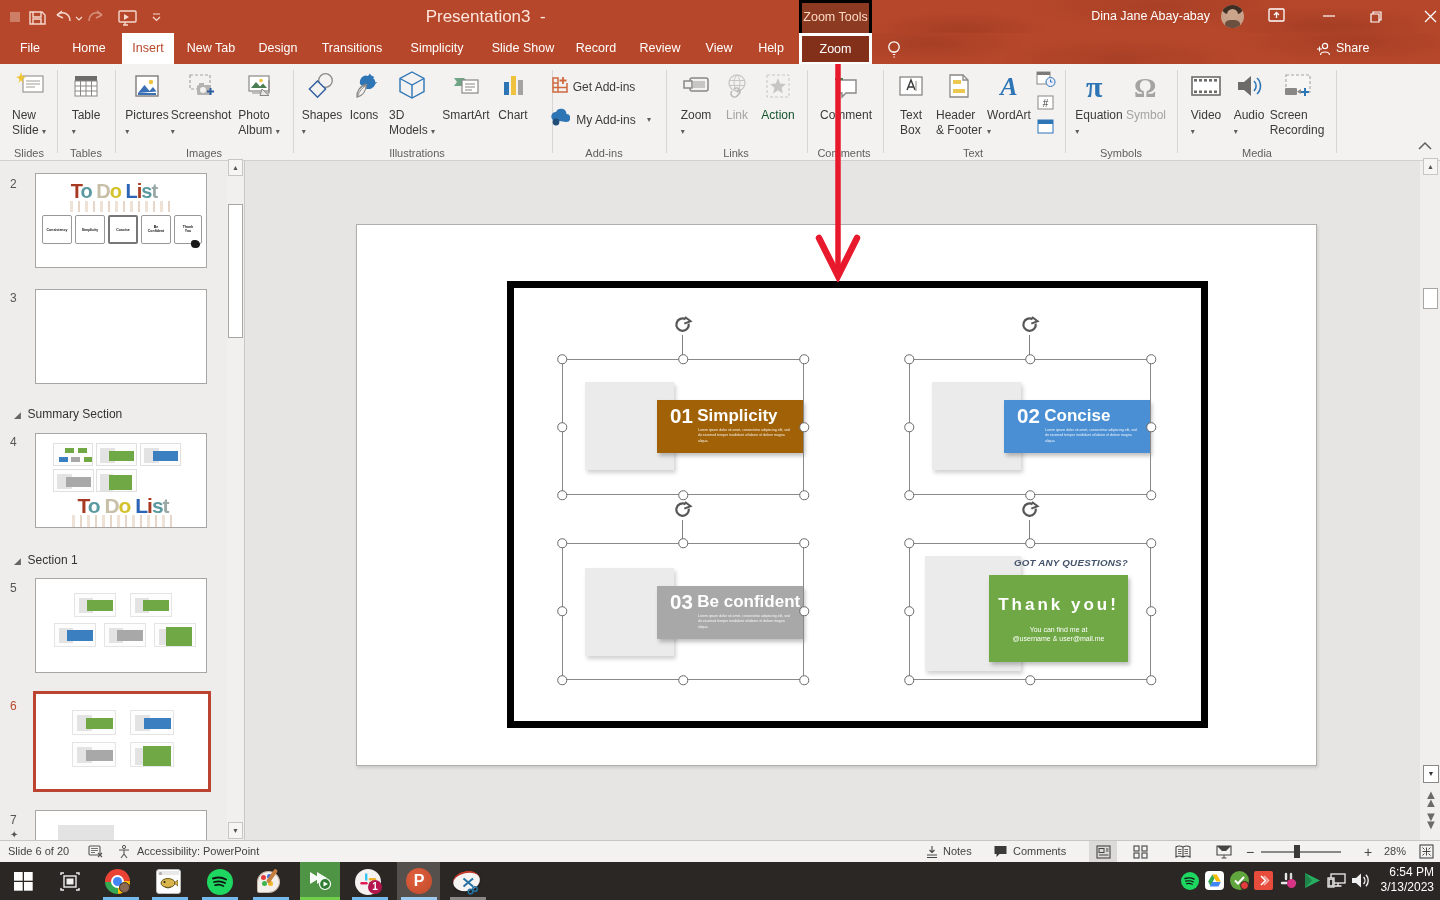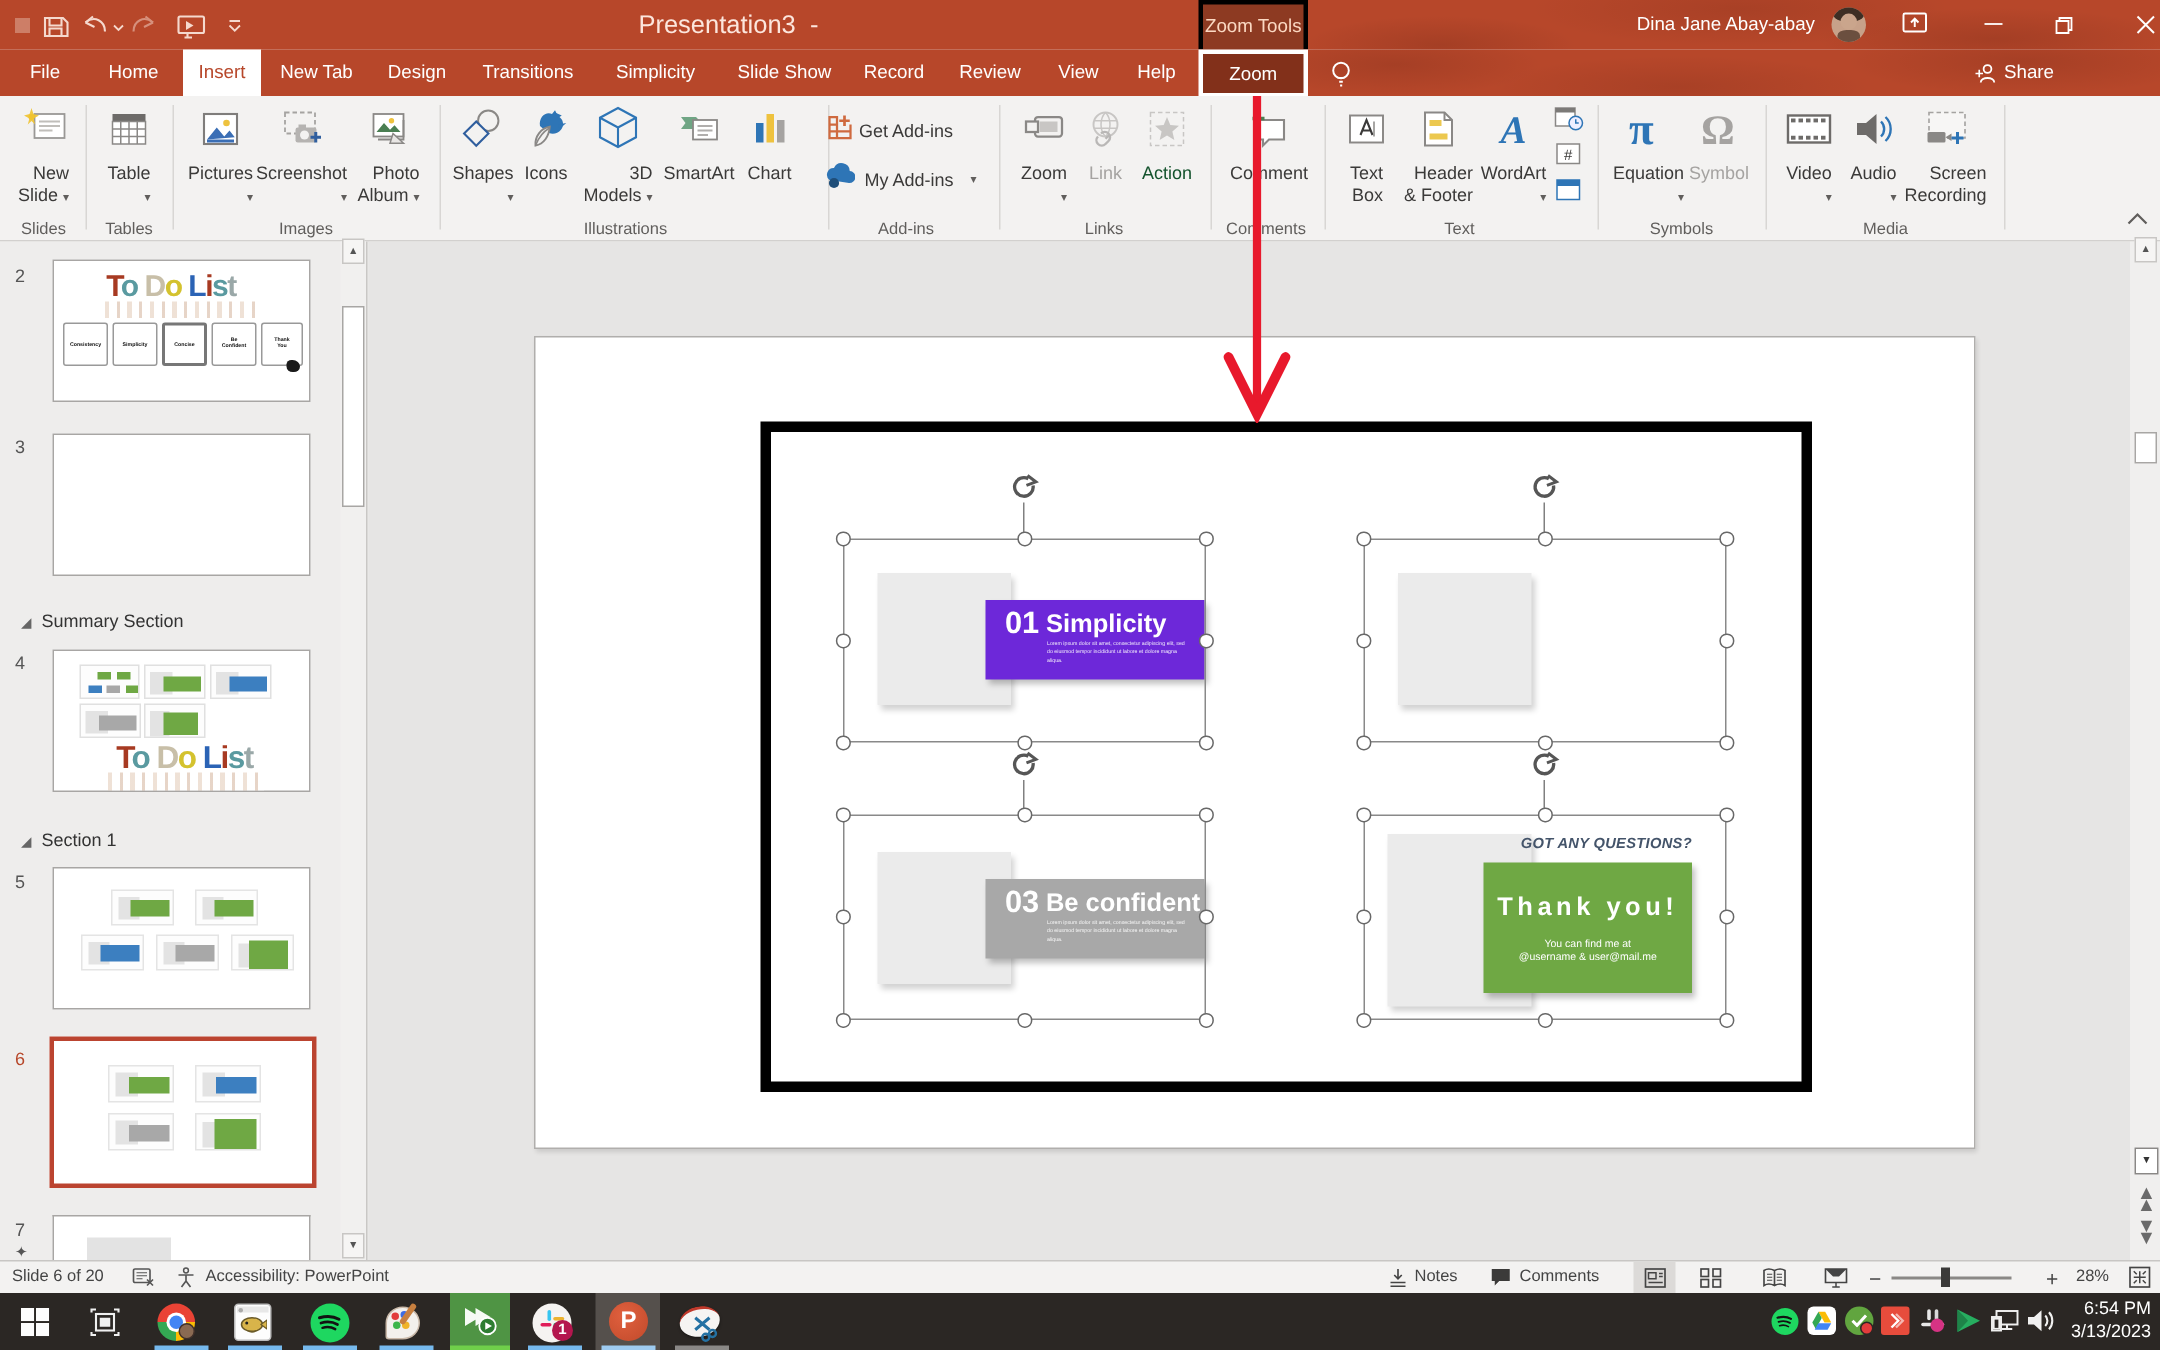--- a/index.html
+++ b/index.html
@@ -6,21 +6,21 @@
 *{box-sizing:border-box;}
 .abs{position:absolute;}
 #app{position:relative;width:1440px;height:900px;background:#e8e7e6;}
 
 #titlebar{left:0;top:0;width:1440px;height:33px;background:radial-gradient(ellipse 130px 28px at 960px 30px, rgba(40,5,0,.13), transparent 70%),radial-gradient(ellipse 200px 36px at 1160px 6px, rgba(40,5,0,.10), transparent 70%),radial-gradient(ellipse 170px 30px at 1330px 26px, rgba(40,5,0,.13), transparent 70%),#b7472a;}
 #tabrow{left:0;top:33px;width:1440px;height:31px;background:radial-gradient(ellipse 140px 30px at 930px 10px, rgba(40,5,0,.12), transparent 70%),radial-gradient(ellipse 180px 30px at 1120px 25px, rgba(40,5,0,.10), transparent 70%),radial-gradient(ellipse 170px 32px at 1350px 8px, rgba(40,5,0,.12), transparent 70%),#b7472a;}
 .tab{position:absolute;top:0;height:31px;line-height:31px;color:#fff;font-size:12.5px;text-align:center;}
 #ribbon{left:0;top:64px;width:1440px;height:97px;background:#f3f2f1;border-bottom:1px solid #d2d0ce;}
 .glabel{position:absolute;top:83px;font-size:11px;color:#605e5c;text-align:center;transform:translateX(-50%);}
 .gsep{position:absolute;top:6px;height:83px;width:1px;background:#d8d6d4;}
-.btxt{position:absolute;font-size:12px;color:#3b3a39;text-align:right;transform:translateX(-50%);line-height:15px;}
+.btxt{position:absolute;font-size:12px;color:#3b3a39;text-align:left;transform:translateX(-50%);line-height:15px;}
 .dd{font-size:8px;color:#605e5c;}
 
 #sidebar{left:0;top:161px;width:245px;height:679px;background:#eeedec;border-right:1px solid #c9c7c5;}
 #editor{left:246px;top:161px;width:1174px;height:679px;background:#e6e5e4;}
 #rightsb{left:1420px;top:161px;width:20px;height:679px;background:#f0efee;}
 #slide{left:110px;top:63px;width:961px;height:542px;background:#fff;border:1px solid #b0aeac;box-shadow:1px 2px 3px rgba(0,0,0,.12);}
 #statusbar{left:0;top:840px;width:1440px;height:22px;background:#f3f2f1;border-top:1px solid #c8c6c4;font-size:11px;color:#444;}
 #taskbar{left:0;top:862px;width:1440px;height:38px;background:#2b2724;}
 .thumb{position:absolute;left:35px;width:172px;background:#fff;border:1px solid #a8a6a4;}
 .snum{position:absolute;left:10px;font-size:12px;color:#555;}
@@ -431,27 +431,31 @@
     <div class="abs" style="left:227px;top:0;width:17px;height:679px;background:#f1f0ef;"></div>
     <div class="abs" style="left:228px;top:-2px;width:15px;height:17px;background:#f6f5f4;border:1px solid #c8c6c4;text-align:center;font-size:7px;color:#555;line-height:15px;">▲</div>
     <div class="abs" style="left:228px;top:43px;width:15px;height:134px;background:#fff;border:1px solid #a8a6a4;"></div>
     <div class="abs" style="left:228px;top:661px;width:15px;height:17px;background:#f6f5f4;border:1px solid #c8c6c4;text-align:center;font-size:7px;color:#555;line-height:15px;">▼</div>
   </div>
   <div id="editor" class="abs">
     <div id="slide" class="abs"></div>
     <div class="abs" style="left:261px;top:120px;width:701px;height:447px;border:7px solid #000;background:transparent;"></div>
 
     <div class="gsq" style="left:339px;top:221px;width:89px;height:88px;"></div>
-    <div class="banner" style="left:411px;top:239px;width:146px;height:53px;background:#6d28d9;">
+    <div class="banner" style="left:411px;top:239px;width:146px;height:53px;background:#a16207;">
       <div class="abs" style="left:13px;top:4px;"><span class="bnum">01</span> <span class="btit">Simplicity</span></div>
       <div class="abs blorem" style="left:41px;top:27px;width:95px;">Lorem ipsum dolor sit amet, consectetur adipiscing elit, sed do eiusmod tempor incididunt ut labore et dolore magna aliqua.</div>
     </div>
     <div class="selrect" style="left:316px;top:198px;width:242px;height:136px;"></div>
 
     <div class="gsq" style="left:686px;top:221px;width:89px;height:88px;"></div>
+    <div class="banner" style="left:758px;top:239px;width:146px;height:53px;background:#4a8fd3;">
+      <div class="abs" style="left:13px;top:4px;"><span class="bnum">02</span> <span class="btit">Concise</span></div>
+      <div class="abs blorem" style="left:41px;top:27px;width:95px;">Lorem ipsum dolor sit amet, consectetur adipiscing elit, sed do eiusmod tempor incididunt ut labore et dolore magna aliqua.</div>
+    </div>
     <div class="selrect" style="left:663px;top:198px;width:242px;height:136px;"></div>
 
     <div class="gsq" style="left:339px;top:407px;width:89px;height:88px;"></div>
     <div class="banner" style="left:411px;top:425px;width:146px;height:53px;background:#a8a8a8;">
       <div class="abs" style="left:13px;top:4px;"><span class="bnum">03</span> <span class="btit">Be confident</span></div>
       <div class="abs blorem" style="left:41px;top:27px;width:95px;">Lorem ipsum dolor sit amet, consectetur adipiscing elit, sed do eiusmod tempor incididunt ut labore et dolore magna aliqua.</div>
     </div>
     <div class="selrect" style="left:316px;top:382px;width:242px;height:137px;"></div>
 
     <div class="gsq" style="left:679px;top:395px;width:96px;height:115px;"></div>

